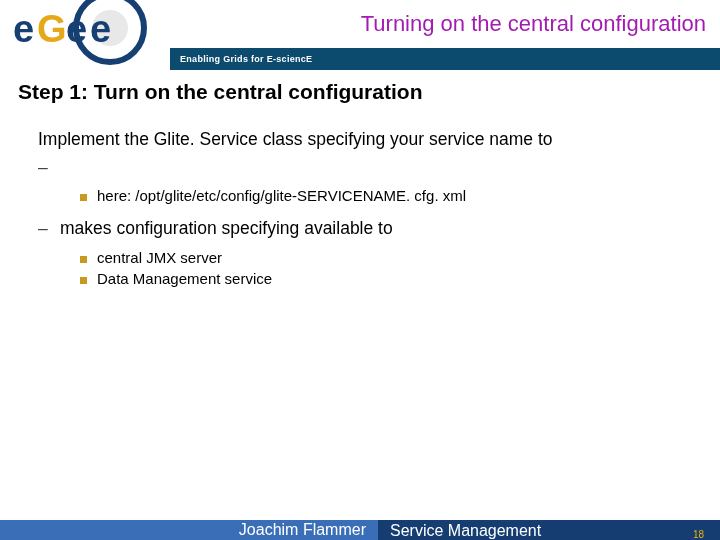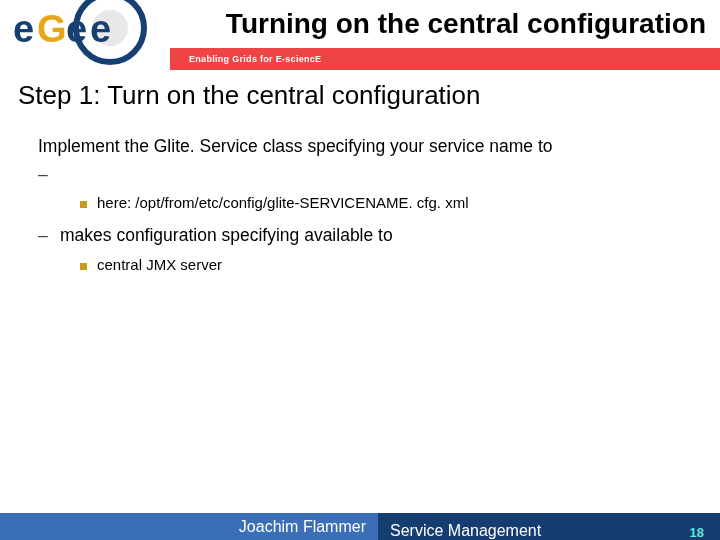--- a/index.html
+++ b/index.html
@@ -26,48 +26,48 @@
   .title-bar {
     position: absolute;
     left: 170px; right: 0; top: 0;
     height: 48px;
     display: flex;
     align-items: center;
     justify-content: flex-end;
     padding-right: 14px;
   }
   .title-text {
-    font-size: 28px;
-    font-weight: bold;
-    color: #000000;
+    font-size: 22px;
+    font-weight: normal;
+    color: #a21caf;
     white-space: nowrap;
   }
   .blue-strip {
     position: absolute;
     left: 170px; right: 0;
     top: 48px;
     height: 22px;
-    background: #ef4444;
+    background: #0c4a6e;
     color: #fff;
     font-size: 9px;
     font-weight: bold;
-    padding-left: 19px;
+    padding-left: 10px;
     display: flex;
     align-items: center;
     letter-spacing: 0.3px;
   }
   .content {
     position: absolute;
     top: 80px;
     left: 18px; right: 18px;
     color: #000;
   }
   .step-title {
-    font-size: 26px;
-    font-weight: normal;
+    font-size: 21px;
+    font-weight: bold;
     margin-bottom: 24px;
   }
   .body-text {
     font-size: 17.5px;
     line-height: 1.35;
     margin-left: 20px;
     margin-bottom: 4px;
   }
   .dash-item {
     font-size: 17.5px;
@@ -89,21 +89,21 @@
     background: #c79a1f;
     margin-right: 10px;
     margin-top: 6px;
     flex-shrink: 0;
   }
   .gap-sm { height: 6px; }
   .gap-md { height: 10px; }
   .footer {
     position: absolute;
     left: 0; right: 0; bottom: 0;
-    height: 27px;
+    height: 20px;
     display: flex;
     align-items: stretch;
     font-size: 16px;
   }
   .footer-left {
     flex: 0 0 378px;
     background: #3a6fb7;
     color: #fff;
     display: flex;
     align-items: center;
@@ -115,23 +115,23 @@
     background: #153d72;
     color: #fff;
     display: flex;
     align-items: flex-end;
     padding-left: 12px;
     position: relative;
   }
   .page-num {
     position: absolute;
     right: 16px;
-    color: #5eead4;
-    font-weight: bold;
-    font-size: 13px;
+    color: #eab308;
+    font-weight: normal;
+    font-size: 10px;
   }
 </style>
 </head>
 <body>
 
 <div class="header">
   <div class="logo-area">
     <svg class="logo-svg" width="160" height="70" viewBox="0 0 160 70">
       <circle cx="102" cy="28" r="34" fill="none" stroke="#163f72" stroke-width="6"></circle>
       <circle cx="102" cy="28" r="18" fill="#e8e8e8"></circle>
@@ -153,31 +153,35 @@
   <div class="step-title">Step 1: Turn on the central configuration</div>
 
   <div class="body-text">Implement the Glite. Service class specifying your service name to</div>
 
   <div class="dash-item">
     <span class="bullet">–</span>
   </div>
   <div class="gap-sm"></div>
   <div class="square-item">
     <span class="sq"></span>
-    <span>here: /opt/from/etc/config/glite-SERVICENAME. cfg. xml</span>
+    <span>here: /opt/glite/etc/config/glite-SERVICENAME. cfg. xml</span>
   </div>
   <div class="gap-md"></div>
   <div class="dash-item">
     <span class="bullet">–</span>
     <span>makes configuration specifying available to</span>
   </div>
   <div class="gap-sm"></div>
   <div class="square-item">
     <span class="sq"></span>
     <span>central JMX server</span>
+  </div>
+  <div class="square-item">
+    <span class="sq"></span>
+    <span>Data Management service</span>
   </div>
 </div>
 
 <div class="footer">
   <div class="footer-left">
     <span>Joachim Flammer</span>
   </div>
   <div class="footer-right">
     <span>Service Management</span>
     <span class="page-num">18</span>

